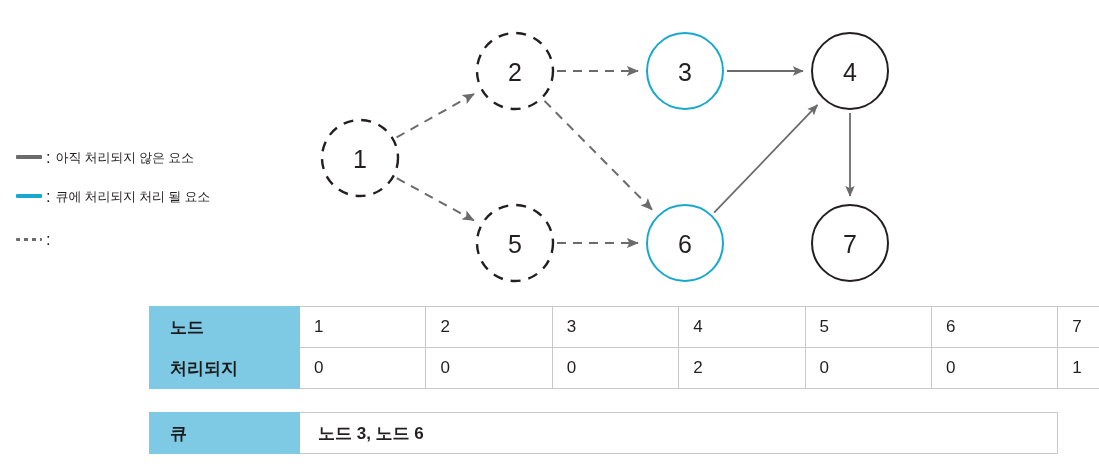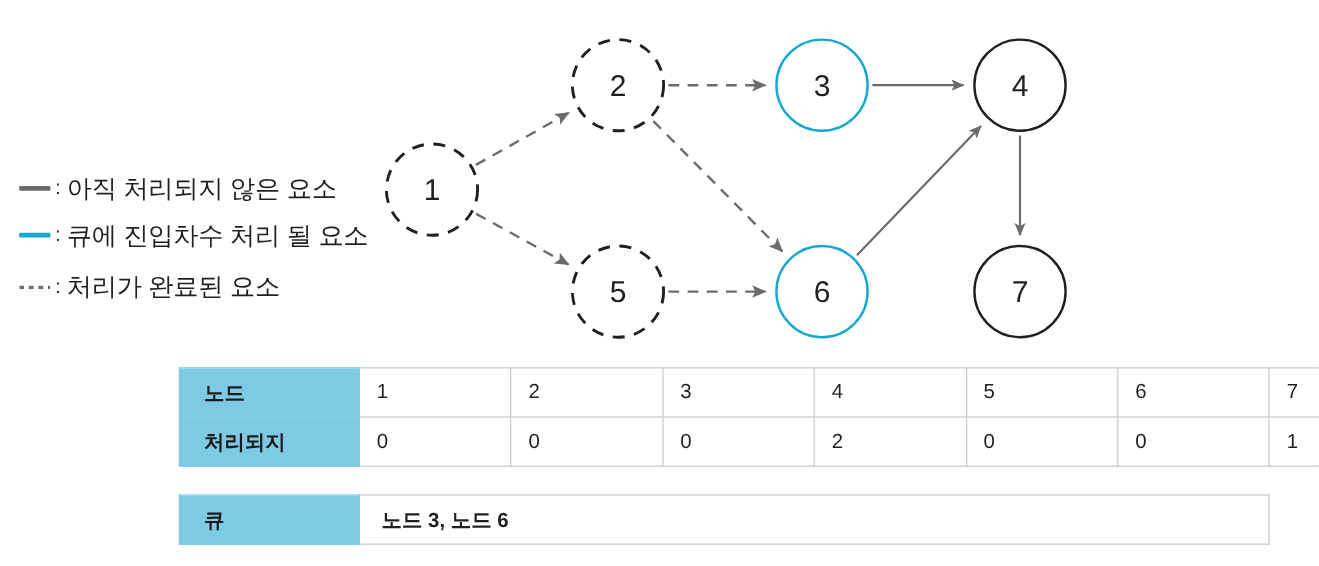--- a/index.html
+++ b/index.html
@@ -64,21 +64,21 @@
     background-size: 8px 3px;
     background-repeat: repeat-x;
   }
   .legend-colon {
     font-size: 16.5px;
     padding: 0 5px 0 2px;
     line-height: 1;
     color: #231f20;
   }
   .legend-text {
-    font-size: 21px;
+    font-size: 13px;
     letter-spacing: -0.2px;
     line-height: 1;
     color: #231f20;
   }
 
   
   #graph {
     position: absolute;
     left: 0;
     top: 0;
@@ -156,29 +156,28 @@
         </span>
       <span class="legend-colon">:</span>
       <span class="legend-text">아직 처리되지 않은 요소</span>
     </div>
 
     <div class="legend-row r1">
       <span class="swatch solid-cyan">
           <span class="bar"></span>
         </span>
       <span class="legend-colon">:</span>
-      <span class="legend-text">큐에 진입차수 처리 될 요소</span>
+      <span class="legend-text">큐에 처리되지 처리 될 요소</span>
     </div>
 
     <div class="legend-row r2">
       <span class="swatch dotted">
           <span class="bar"></span>
         </span>
       <span class="legend-colon">:</span>
-      <span class="legend-text">처리가 완료된 요소</span>
     </div>
 
   </div>
 
   <svg id="graph" width="1099" height="300" viewBox="0 0 1099 300">
     <defs>
       <marker id="arw-gray" markerWidth="7" markerHeight="7" refX="5.6" refY="3" orient="auto" markerUnits="strokeWidth">
         <path d="M0,0.4 L6,3 L0,5.6 L1.3,3 Z" fill="#6b6b6b"></path>
       </marker>
       <marker id="arw-dark" markerWidth="7" markerHeight="7" refX="5.6" refY="3" orient="auto" markerUnits="strokeWidth">

